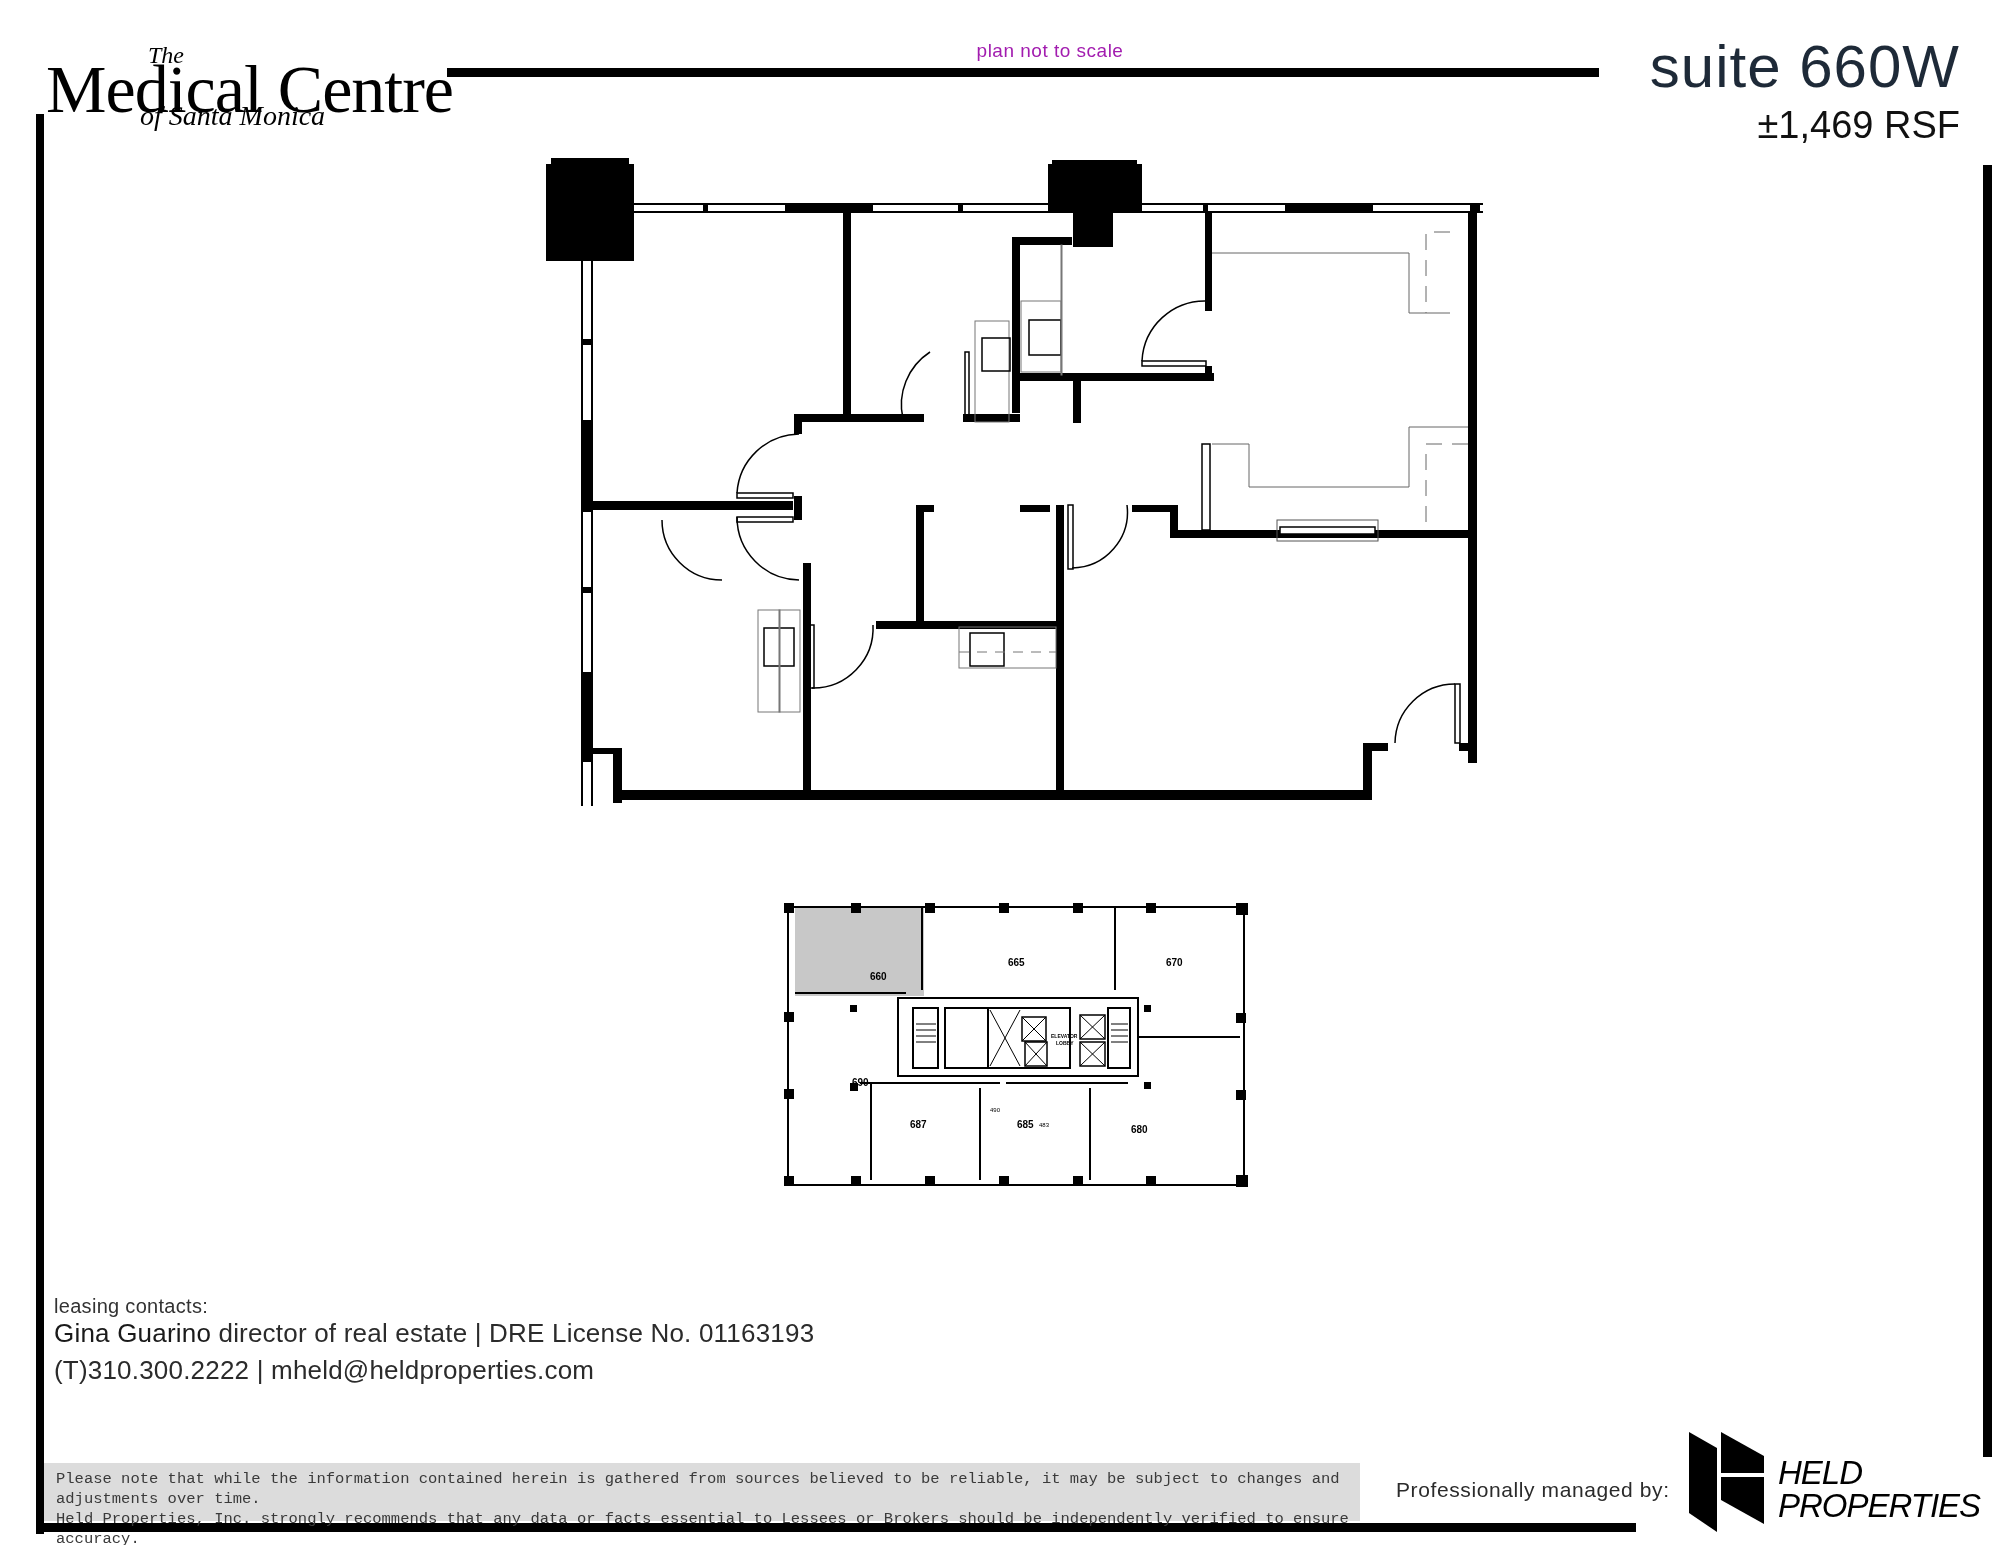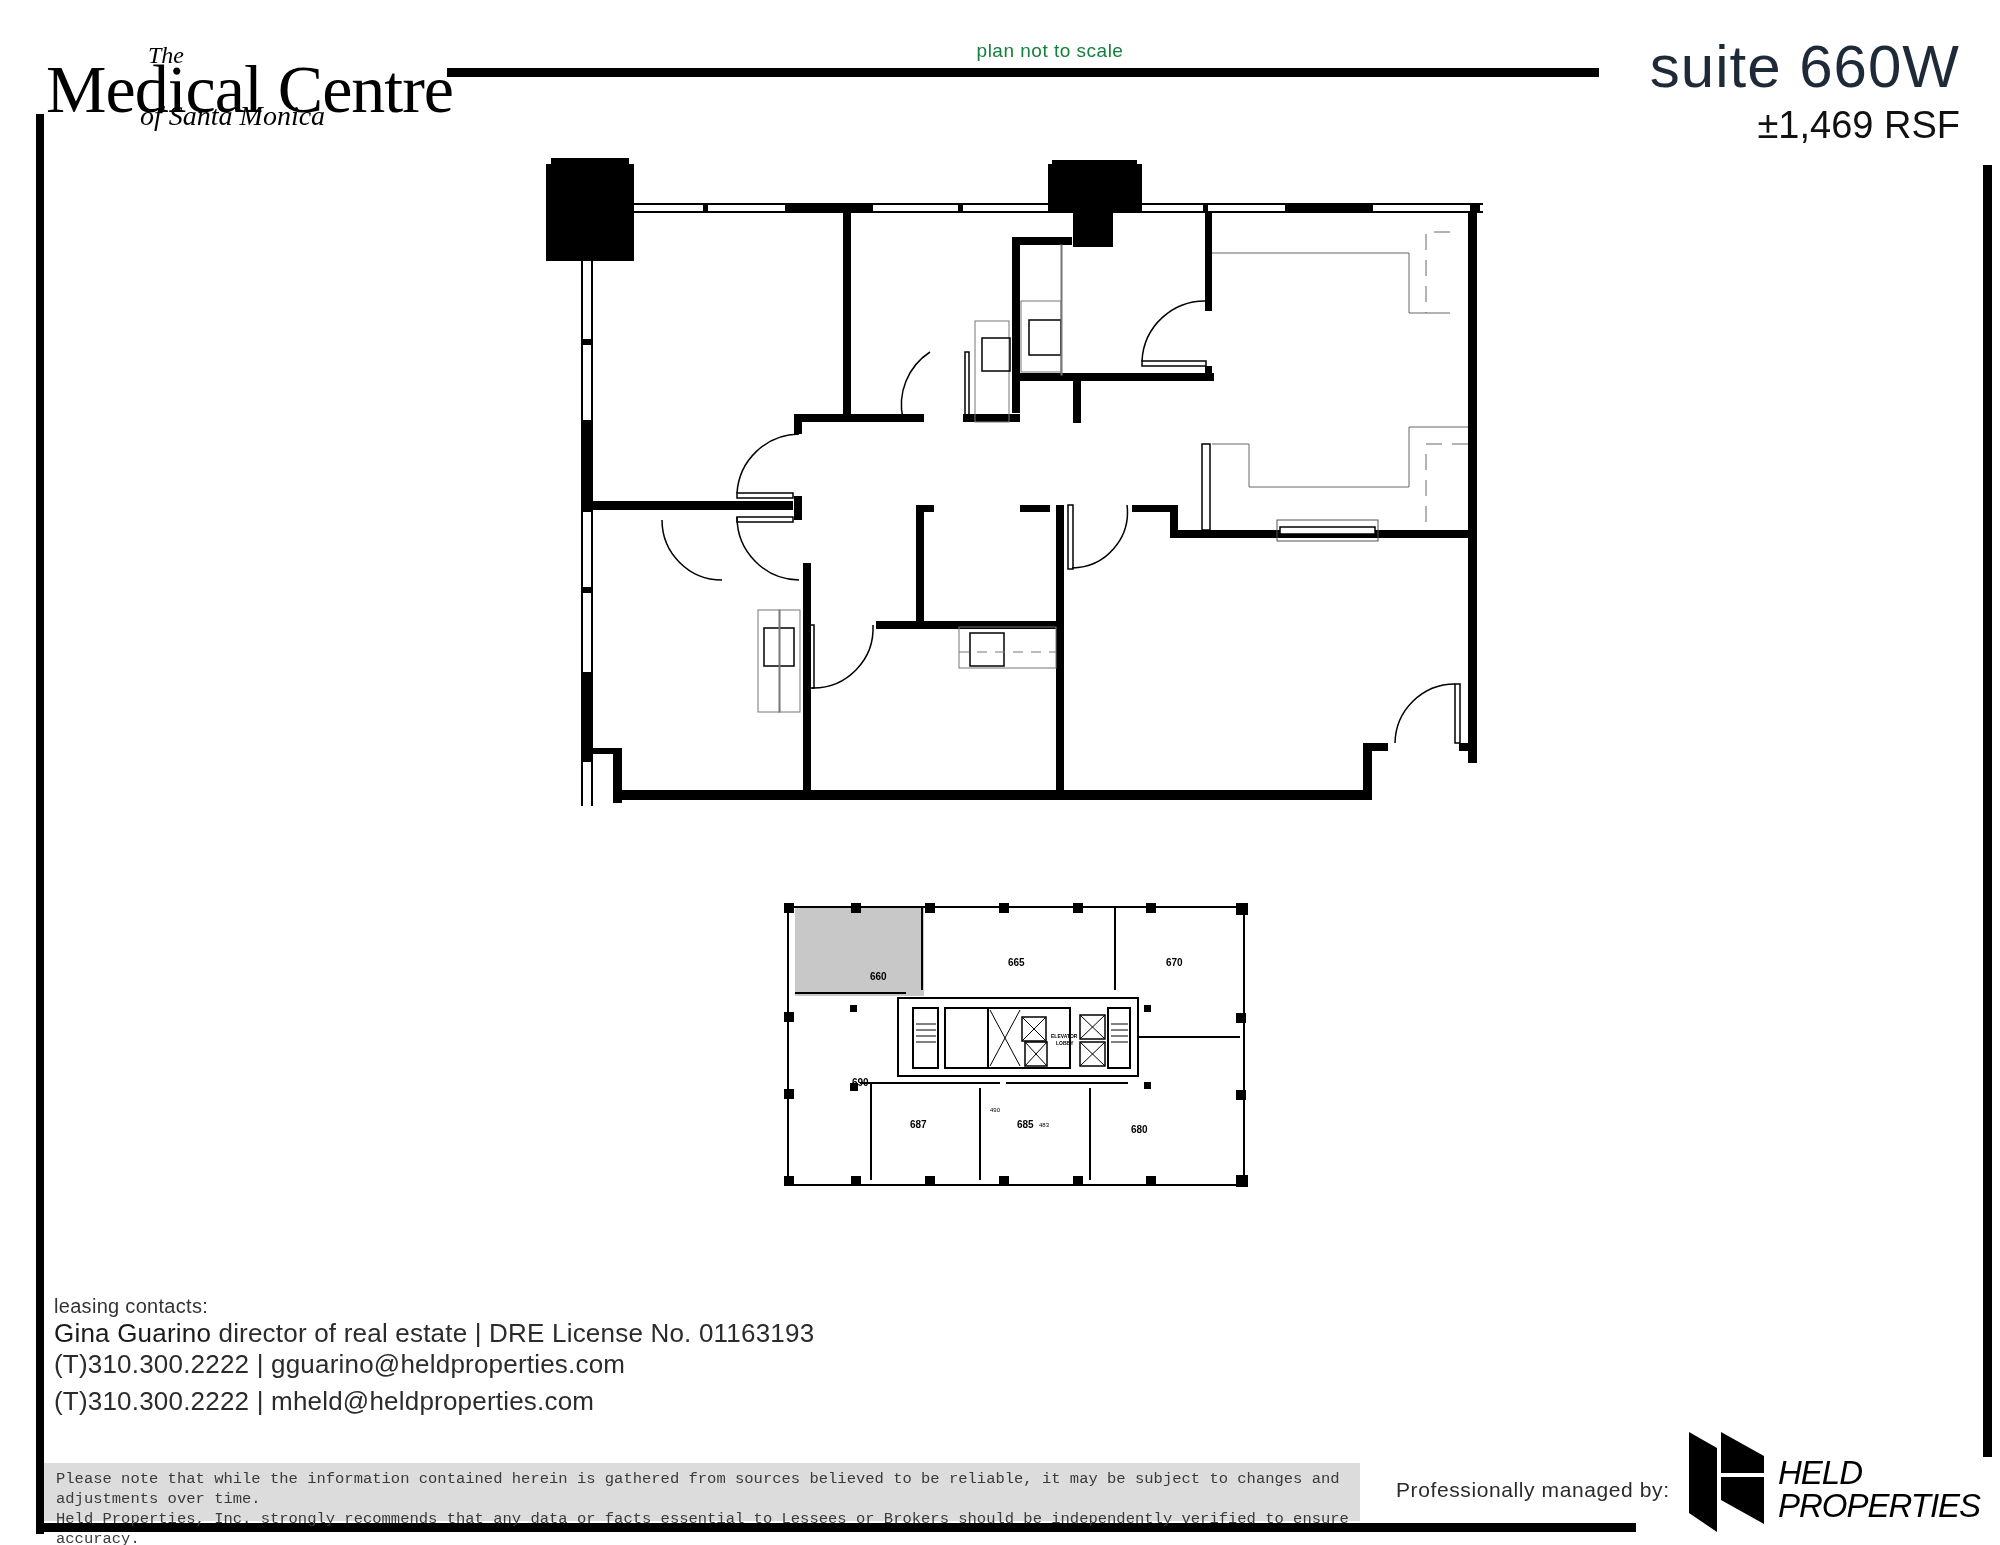--- a/index.html
+++ b/index.html
@@ -7,21 +7,21 @@
          font-family: "Liberation Sans", "DejaVu Sans", sans-serif; color: #1f1f1f; }
   .abs { position: absolute; }
   .bar { position: absolute; background: #000; }
 
   
   .logo { left: 46px; top: 40px; width: 380px; height: 100px; font-family: "Liberation Serif", "DejaVu Serif", serif; color: #000; }
   .logo .the { position: absolute; left: 102px; top: 2px; font-size: 24px; font-style: italic; }
   .logo .main { position: absolute; left: 0; top: 10px; font-size: 68px; letter-spacing: -1px; white-space: nowrap; }
   .logo .sub { position: absolute; left: 94px; top: 60px; font-size: 28px; font-style: italic; white-space: nowrap; }
 
-  .plan-note { left: 900px; top: 40px; width: 300px; text-align: center; font-size: 19px; color: #15803d; letter-spacing: 0.5px; }
+  .plan-note { left: 900px; top: 40px; width: 300px; text-align: center; font-size: 19px; color: #a21caf; letter-spacing: 0.5px; }
 
   .suite { right: 40px; top: 32px; font-size: 60px; color: #1e2a38; letter-spacing: 1px; white-space: nowrap; text-align: right; margin-left: 39px; }
   .rsf { right: 40px; top: 104px; font-size: 38px; color: #111; white-space: nowrap; text-align: right; }
 
   .plan-svg { left: 0; top: 0; }
 
   .contacts { left: 54px; top: 1295px; color: #2b2b2b; }
   .contacts .lbl { font-size: 20px; color: #333; letter-spacing: 0.3px; }
   .contacts .line { font-size: 26px; line-height: 31px; white-space: nowrap; letter-spacing: 0.2px; }
   .contacts .name { color: #1a1a1a; }
@@ -238,21 +238,20 @@
     <polygon points="1721,1432 1764,1456 1764,1473 1721,1473"></polygon>
     <polygon points="1721,1477 1764,1477 1764,1524 1721,1500"></polygon>
   </g>
 </svg>
 
 <div class="abs contacts">
   <div class="lbl">leasing contacts:</div>
   <div class="line">
     <span class="name">Gina Guarino</span><span> director of real estate | DRE License No. 01163193</span>
   </div>
-  <div class="line">(T)310.300.2222 | gguarino@heldproperties.com</div>
   <div class="gap"></div>
   <div class="line">(T)310.300.2222 | mheld@heldproperties.com</div>
 </div>
 
 <div class="abs disclaimer">
   <div>Please note that while the information contained herein is gathered from sources believed to be reliable, it may be subject to changes and adjustments over time.</div>
   <div>Held Properties, Inc. strongly recommends that any data or facts essential to Lessees or Brokers should be independently verified to ensure accuracy.</div>
 </div>
 
 <div class="abs managed">Professionally managed by:</div>

